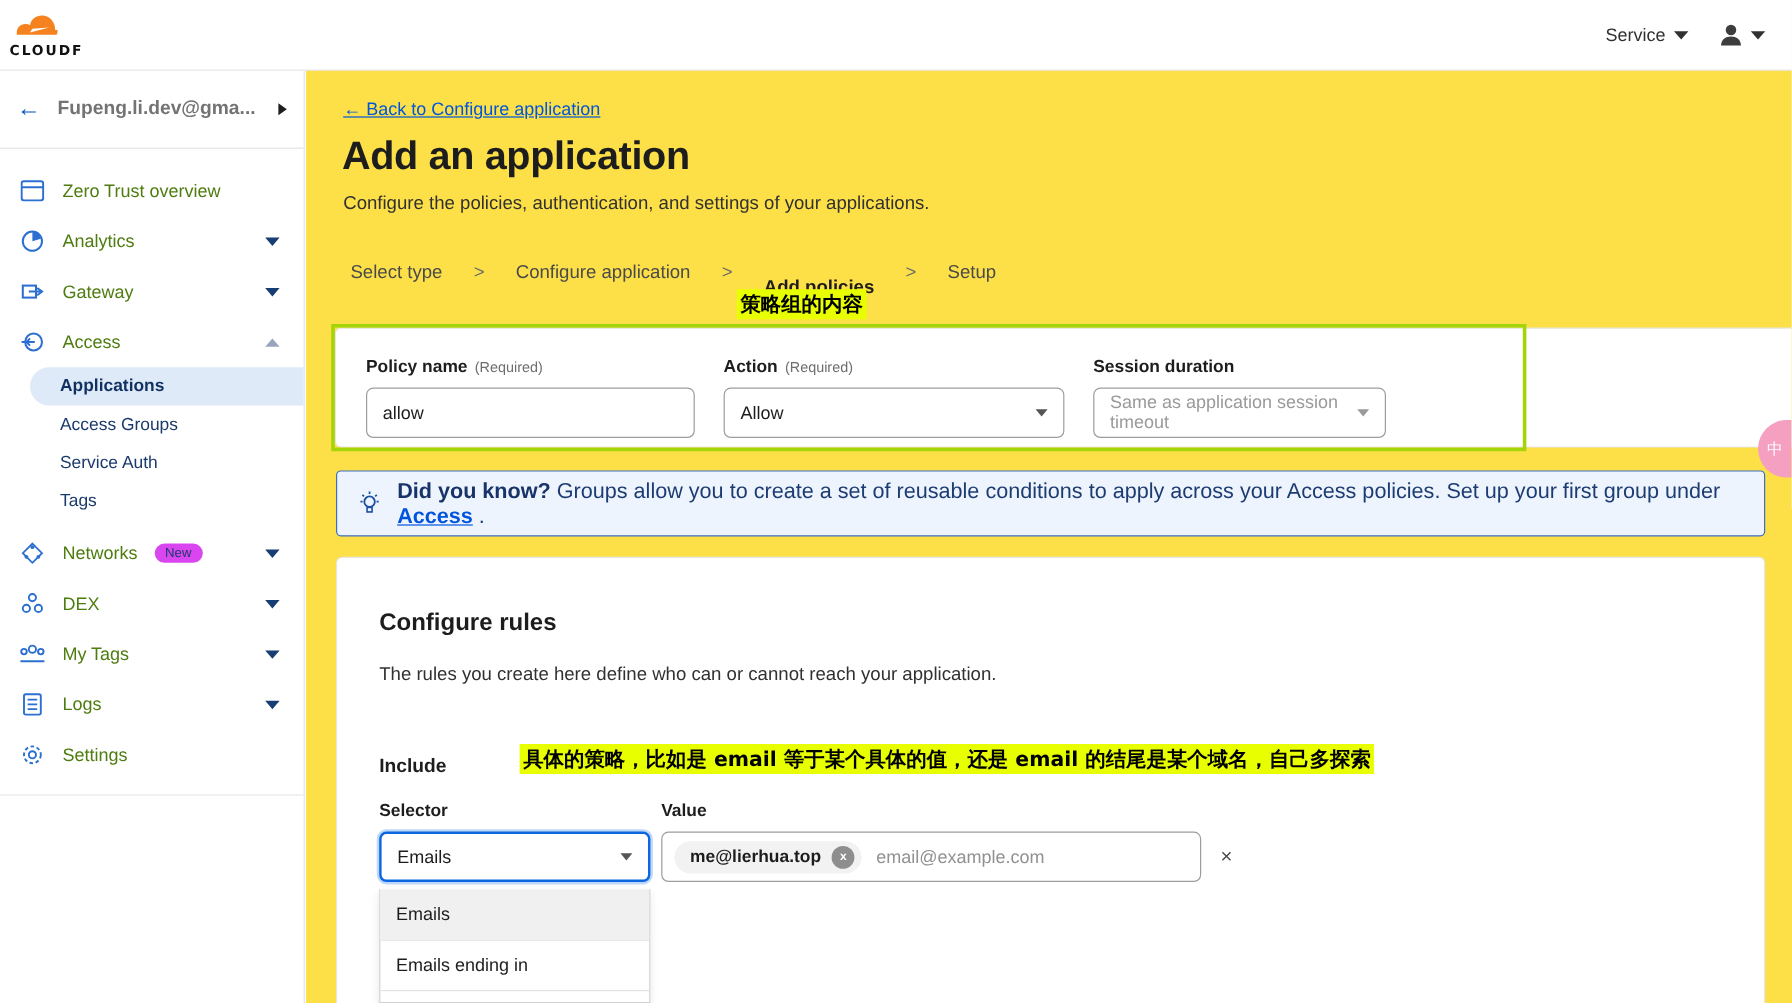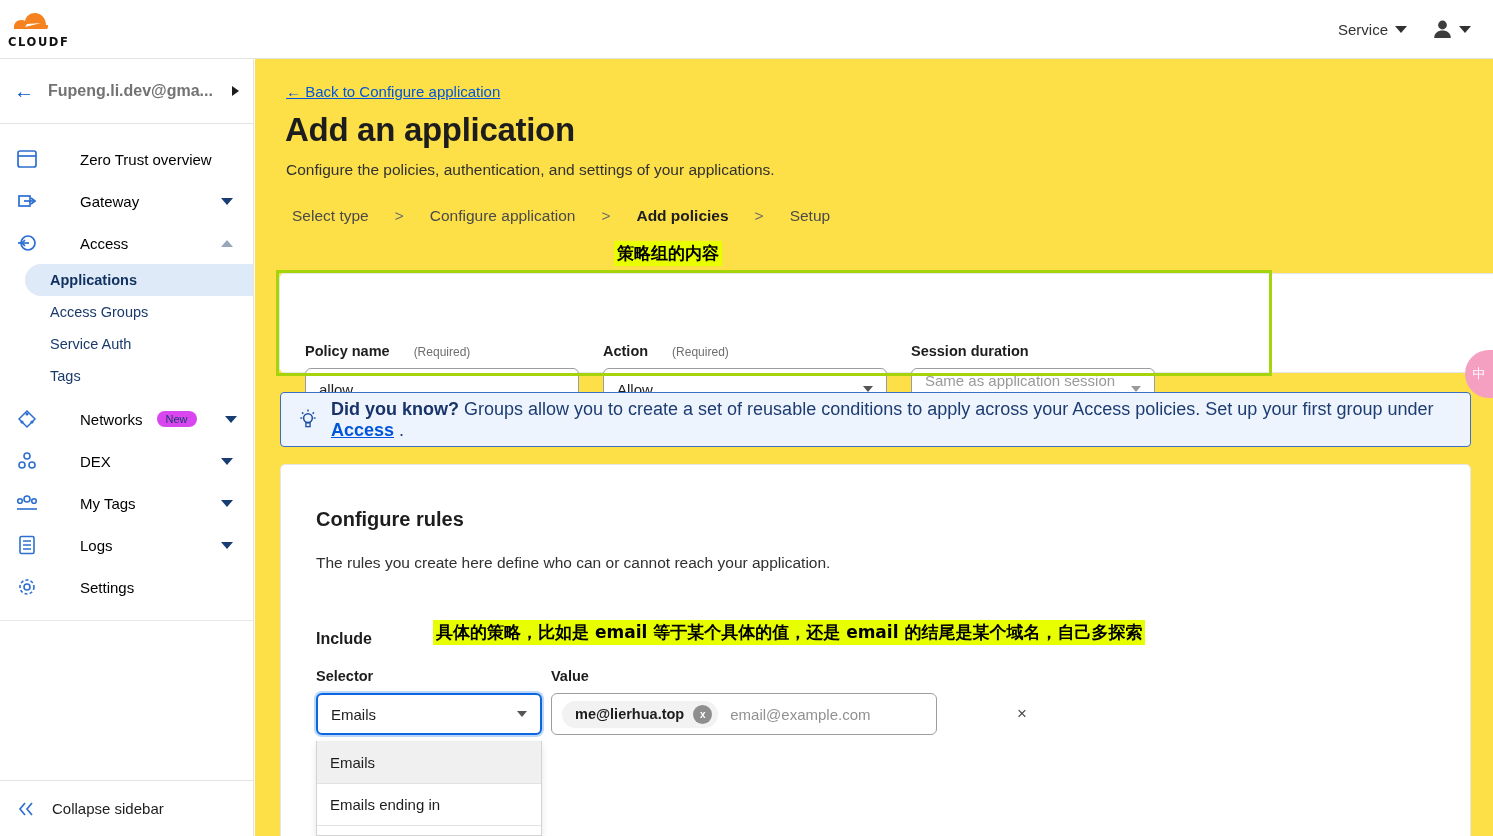--- a/index.html
+++ b/index.html
@@ -62,21 +62,21 @@
     border-bottom: 5px solid transparent;
     border-left: 7px solid #1d1d1d;
   }
 
   #nav { padding-top: 14px; }
   .nav-item {
     height: 42px; display: flex; align-items: center;
     padding: 0 16px; gap: 14px; cursor: pointer; position: relative;
   }
   .nav-label {
-    font-size: 15px; color: #000000; flex: 1; white-space: nowrap; margin-left: 28px;
+    font-size: 15px; color: #4d7c0f; flex: 1; white-space: nowrap;
   }
   .nav-ico {
     width: 22px; height: 22px; flex: none;
     display: flex; align-items: center; justify-content: center;
     color: #2c6fd1;
   }
   .nav-caret {
     width: 0; height: 0;
     border-left: 6px solid transparent;
     border-right: 6px solid transparent;
@@ -135,21 +135,21 @@
   #page-sub {
     position: absolute; left: 31px; top: 102px;
     font-size: 15.5px; color: #313131;
   }
   #breadcrumb {
     position: absolute; left: 37px; top: 148px;
     display: flex; align-items: center; gap: 26px;
     font-size: 15.5px; color: #4a4a4a;
   }
   .bc-step { cursor: pointer; }
-  .bc-step.current { font-weight: bold; color: #1d1d1d; }
+  .bc-step.current { font-weight: bold; color: #1d1d1d; margin-top: 24px; }
   .bc-sep { color: #6a6a6a; }
 
   .zh-anno {
     position: absolute;
     font-weight: bold;
     color: #000;
     background: #e8ff00;
     font-family: "DejaVu Sans", sans-serif;
     white-space: nowrap;
   }
@@ -165,21 +165,21 @@
   #policy-card {
     position: absolute; left: 24px; top: 214px;
     width: 1219px; height: 100px;
     background: #fff;
     border: 1px solid #e6e6e6;
     border-radius: 5px;
   }
   .field-group { position: absolute; top: 24px; }
   .field-label {
     font-size: 14.5px; font-weight: bold; color: #1d1d1d;
-    display: flex; align-items: baseline; gap: 24px; margin-top: 45px;
+    display: flex; align-items: baseline; gap: 6px;
   }
   .req {
     font-size: 12px; font-weight: normal; color: #6e6e6e;
   }
   .text-input {
     margin-top: 9px;
     width: 274px; height: 42px;
     border: 1px solid #9d9d9d; border-radius: 6px;
     font-size: 15px; color: #1d1d1d;
     padding: 0 13px;
@@ -265,21 +265,21 @@
   }
   .dd-item {
     height: 42px; display: flex; align-items: center;
     padding: 0 13px; font-size: 15px; color: #1d1d1d; cursor: pointer;
   }
   .dd-item.hl { background: #f0f0f0; }
   .dd-item.sep { border-top: 1px solid #e3e3e3; }
 
   #value-box {
     position: absolute; left: 270px; top: 228px;
-    width: 386px; height: 42px;
+    width: 450px; height: 42px;
     border: 1px solid #9d9d9d; border-radius: 6px;
     display: flex; align-items: center; padding: 0 10px; gap: 10px;
     background: #fff;
   }
   .chip {
     display: flex; align-items: center; gap: 9px;
     background: #f2f2f2; border-radius: 14px;
     padding: 4px 6px 4px 13px; font-size: 14.5px;
     font-weight: bold; color: #1d1d1d;
   }
@@ -350,20 +350,30 @@
     <div class="nav-item">
       <span class="nav-ico">
         <svg width="20" height="18" viewBox="0 0 20 18">
             <rect x="1" y="1" width="18" height="16" rx="2" fill="none" stroke="#2c6fd1" stroke-width="1.7"></rect>
             <line x1="1" y1="6" x2="19" y2="6" stroke="#2c6fd1" stroke-width="1.7"></line>
           </svg>
       </span>
       <span class="nav-label">Zero Trust overview</span>
     </div>
 
+    <div class="nav-item">
+      <span class="nav-ico">
+        <svg width="20" height="20" viewBox="0 0 20 20">
+            <circle cx="10" cy="10" r="8" fill="none" stroke="#2c6fd1" stroke-width="1.7"></circle>
+            <path d="M10 10 L10 2 A8 8 0 0 1 17 8 z" fill="#2c6fd1"></path>
+          </svg>
+      </span>
+      <span class="nav-label">Analytics</span>
+      <span class="nav-caret"></span>
+    </div>
 
     <div class="nav-item">
       <span class="nav-ico">
         <svg width="20" height="20" viewBox="0 0 20 20">
             <rect x="2" y="5" width="11" height="10" fill="none" stroke="#2c6fd1" stroke-width="1.7"></rect>
             <line x1="7" y1="10" x2="18" y2="10" stroke="#2c6fd1" stroke-width="1.7"></line>
             <path d="M14 7 l4 3 -4 3" fill="none" stroke="#2c6fd1" stroke-width="1.7"></path>
           </svg>
       </span>
       <span class="nav-label">Gateway</span>
@@ -454,26 +464,20 @@
             <circle cx="10" cy="10" r="3" fill="none" stroke="#2c6fd1" stroke-width="1.6"></circle>
             <circle cx="10" cy="10" r="7" fill="none" stroke="#2c6fd1" stroke-width="1.6" stroke-dasharray="3 2.2"></circle>
           </svg>
       </span>
       <span class="nav-label">Settings</span>
     </div>
 
     <div id="nav-spacer-line"></div>
   </div>
 
-  <div id="sidebar-bottom">
-    <svg width="18" height="14" viewBox="0 0 18 14">
-      <path d="M7 1 L2 7 L7 13 M14 1 L9 7 L14 13" fill="none" stroke="#2c6fd1" stroke-width="1.7"></path>
-    </svg>
-    <span id="collapse-label">Collapse sidebar</span>
-  </div>
 </div>
 
 <div id="main">
 
   <div id="back-link">← Back to Configure application</div>
   <div id="page-title">Add an application</div>
   <div id="page-sub">Configure the policies, authentication, and settings of your applications.</div>
 
   <div id="breadcrumb">
     <span class="bc-step">Select type</span>

